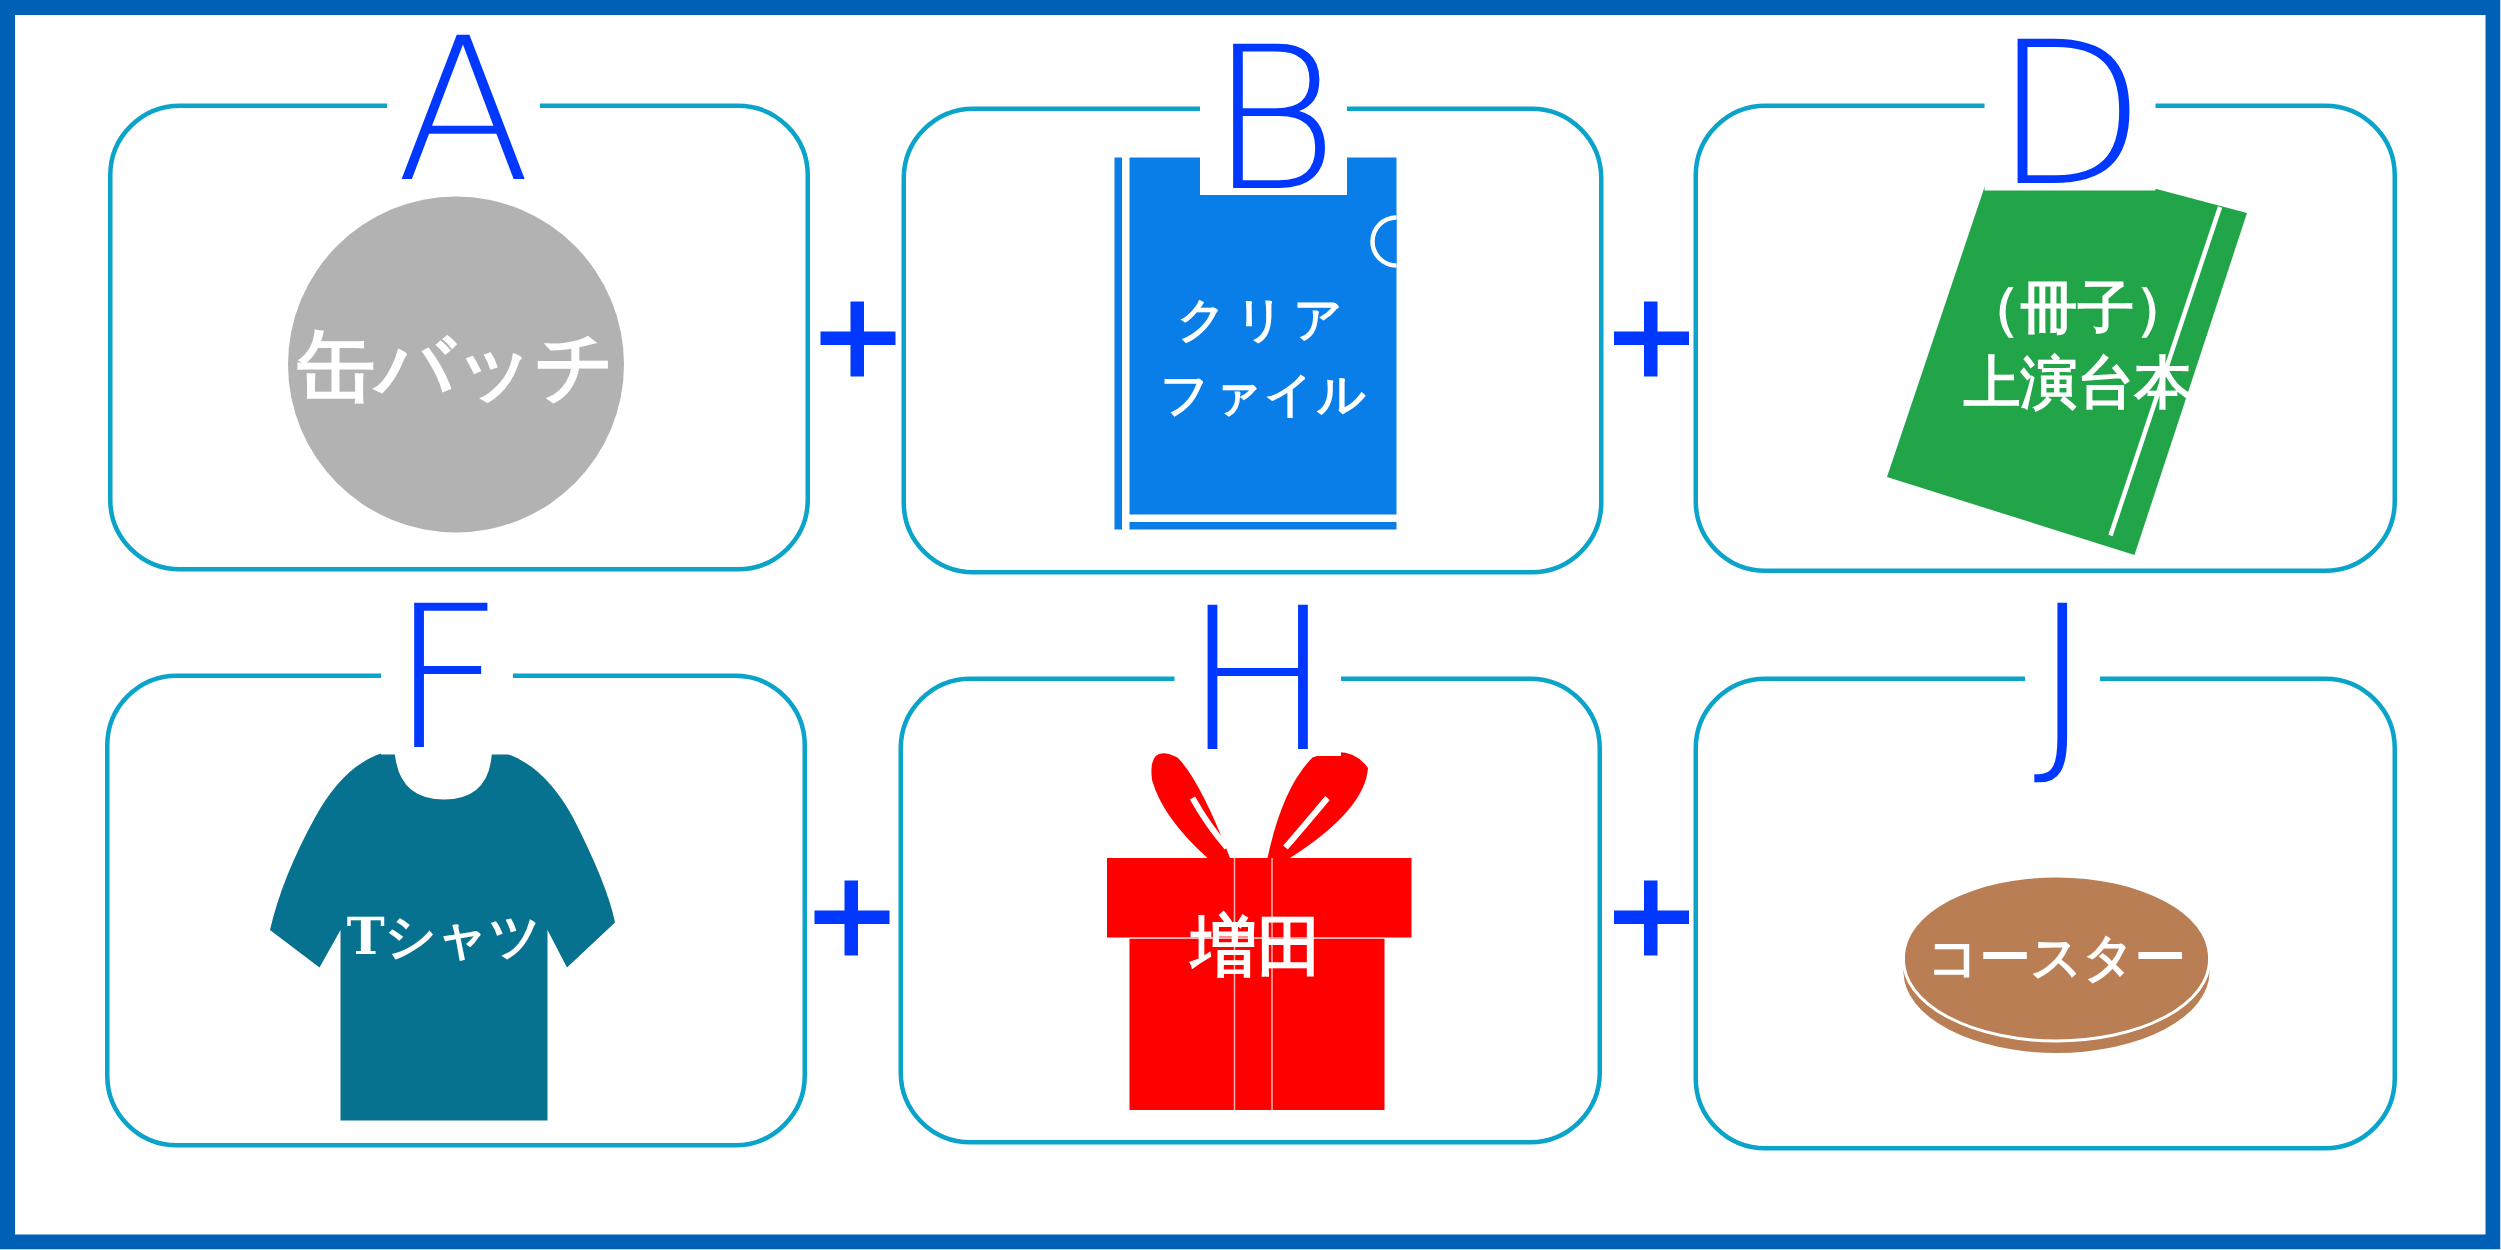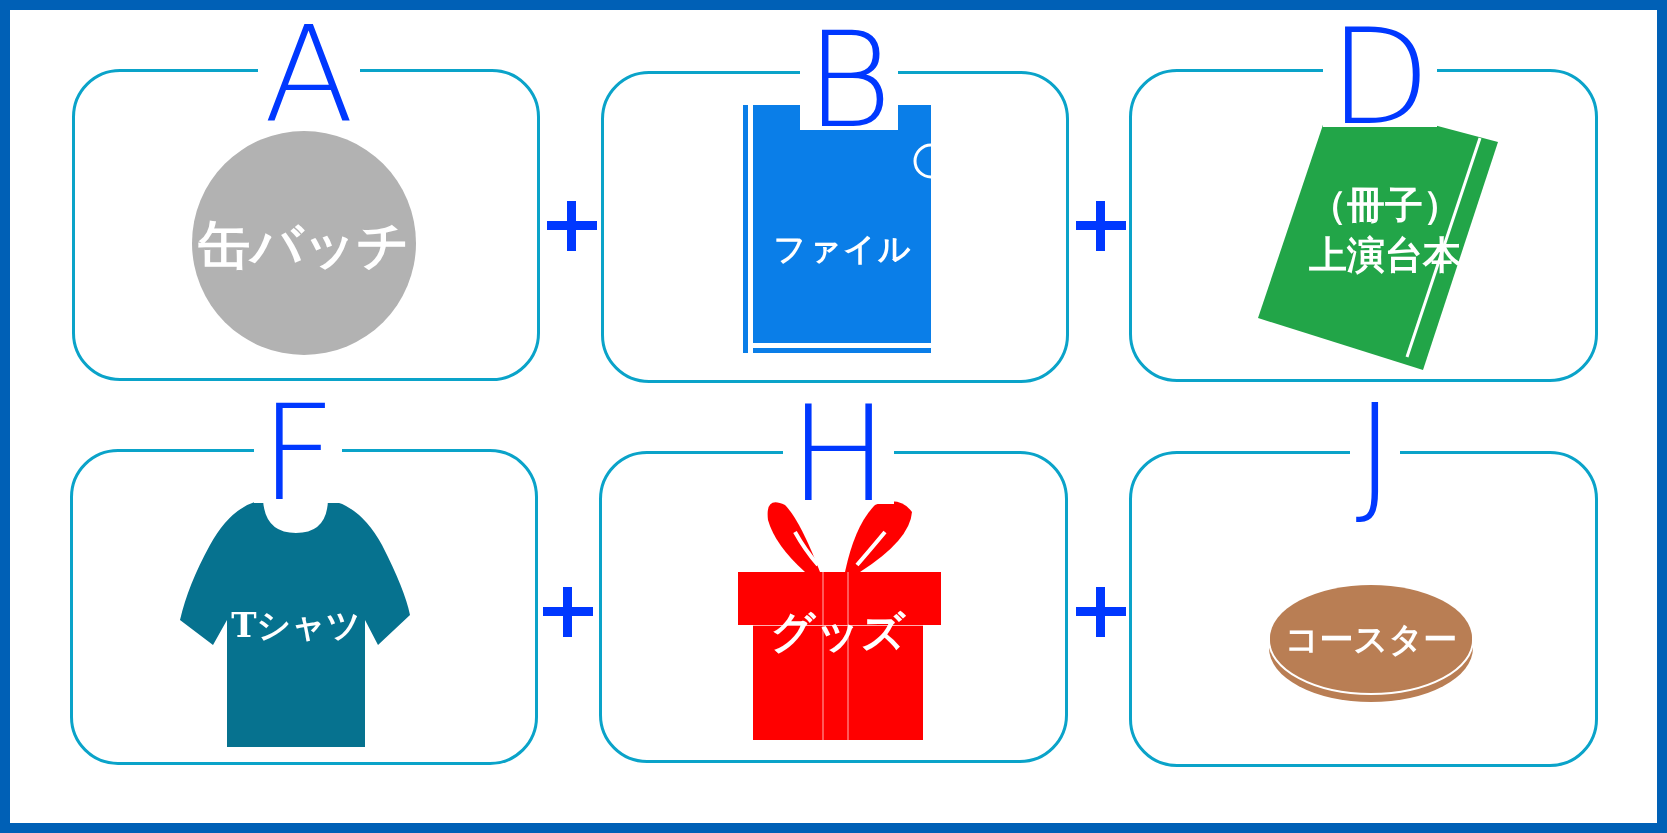--- a/index.html
+++ b/index.html
@@ -68,21 +68,22 @@
 </div>
 
 <svg width="1667" height="833">
   <rect x="743" y="105" width="5" height="243" fill="#0A7EE8"></rect>
   <rect x="753" y="105" width="178" height="238" fill="#0A7EE8"></rect>
   <rect x="743" y="348" width="5" height="5" fill="#0A7EE8"></rect>
   <rect x="753" y="348" width="178" height="5" fill="#0A7EE8"></rect>
   <path d="M931 145 A16 16 0 0 0 931 177" fill="#0A7EE8" stroke="#ffffff" stroke-width="3"></path>
 </svg>
 <div class="label" style="left:753px;top:188px;width:180px;font-size:32px;line-height:50px;">
-  <div style="letter-spacing:2px;margin-top:36px;">ファイル</div>
+  <div style="letter-spacing:6px;">クリア</div>
+  <div style="letter-spacing:2px;">ファイル</div>
 </div>
 
 <svg width="1667" height="833">
   <polygon points="1332,98 1498,142 1423,370 1258,318" fill="#22A548"></polygon>
   <line x1="1480" y1="138" x2="1407" y2="357" stroke="#ffffff" stroke-width="3"></line>
 </svg>
 <div class="label" style="left:1300px;top:180px;width:170px;font-size:38px;line-height:50px;font-family:'DejaVu Sans',sans-serif;">
   <div>（冊子）</div>
   <div>上演台本</div>
 </div>
@@ -102,21 +103,21 @@
   <path d="M845 572 Q855 525 875 505 Q900 495 912 512 Q910 540 860 572 Z" fill="#FF0000"></path>
   <path d="M795 532 Q805 550 818 565" stroke="#fff" stroke-width="4" fill="none"></path>
   <path d="M885 532 Q870 550 857 565" stroke="#fff" stroke-width="4" fill="none"></path>
   <rect x="738" y="572" width="203" height="53" fill="#FF0000"></rect>
   <rect x="753" y="626" width="170" height="114" fill="#FF0000"></rect>
   <line x1="753" y1="625.5" x2="923" y2="625.5" stroke="#ffb0b0" stroke-width="1"></line>
   <line x1="823" y1="572" x2="823" y2="740" stroke="#ffb0b0" stroke-width="1"></line>
   <line x1="848" y1="572" x2="848" y2="740" stroke="#ffb0b0" stroke-width="1"></line>
 </svg>
 <div class="label" style="left:758px;top:604px;width:160px;font-size:44px;line-height:56px;">
-  <div>グッズ</div>
+  <div style="font-family:'DejaVu Sans',sans-serif;">増田</div>
 </div>
 
 <svg width="1667" height="833">
   <ellipse cx="1371" cy="648" rx="102" ry="54" fill="#B97E54"></ellipse>
   <ellipse cx="1371" cy="640" rx="102" ry="54" fill="#B97E54" stroke="#ffffff" stroke-width="2"></ellipse>
   <ellipse cx="1371" cy="638" rx="101" ry="53" fill="#B97E54"></ellipse>
 </svg>
 <div class="label" style="left:1271px;top:622px;width:200px;font-size:34px;">
   <span>コースター</span>
 </div>

